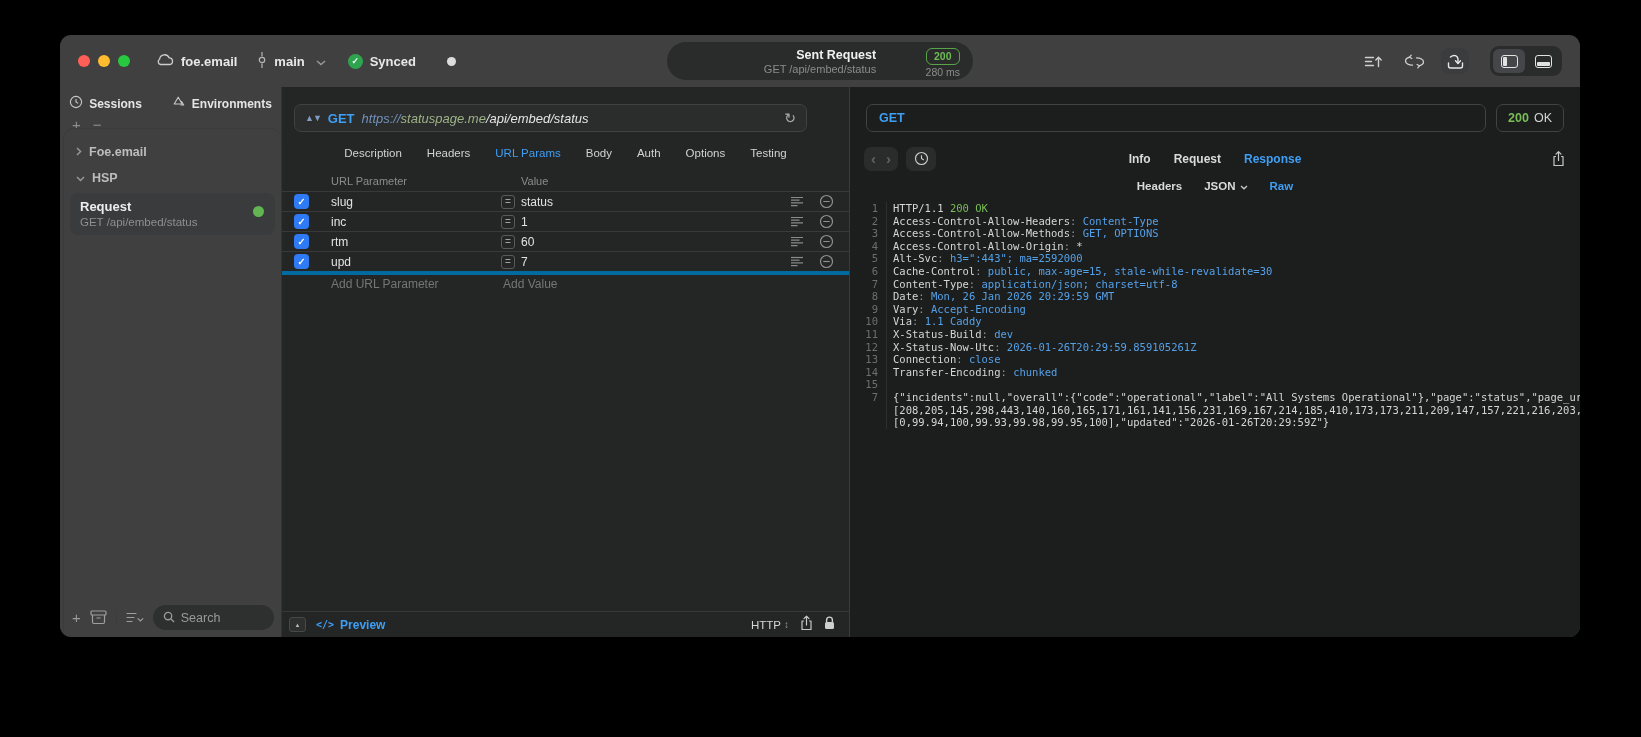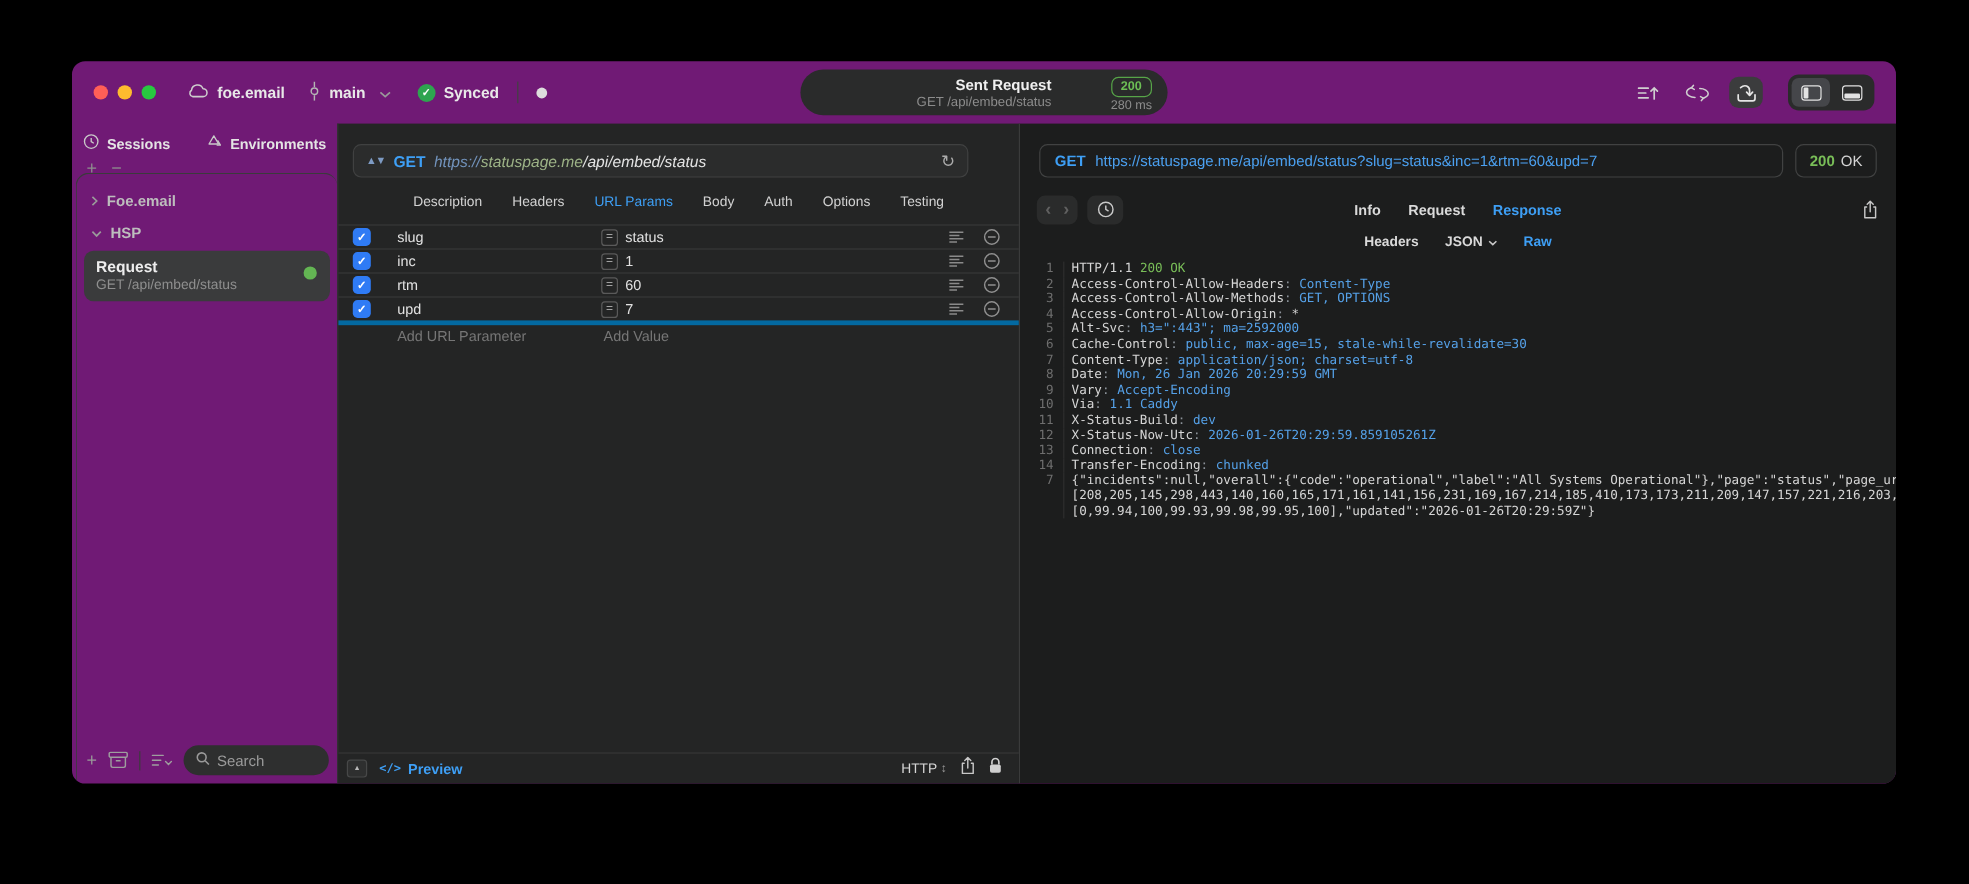--- a/index.html
+++ b/index.html
@@ -1,19 +1,19 @@
 <!DOCTYPE html>
 <html><head>
 <meta charset="utf-8">
 <style>
   * { margin:0; padding:0; box-sizing:border-box; }
   html,body { width:1641px; height:737px; background:#000; font-family:"Liberation Sans", sans-serif; overflow:hidden; }
 
   .window { position:absolute; left:60px; top:35px; width:1520px; height:602px;
-            background:#701a75; border-radius:11px; overflow:hidden;margin-top:16px; }
+            background:#404040; border-radius:11px; overflow:hidden; }
 
   
   .titlebar { height:52px; display:flex; align-items:center; padding:0 18px; position:relative; }
   .traffic { display:flex; gap:8px; margin-right:26px; }
   .tl { width:12px; height:12px; border-radius:50%; }
   .tl.red{background:#FF5F57;} .tl.yel{background:#FEBC2E;} .tl.grn{background:#28C840;}
   .tb-item { display:flex; align-items:center; gap:7px; color:#E8E8E8; font-size:13px; font-weight:700; }
   .branch { margin-left:20px; }
   .synced { margin-left:22px; }
   .sync-check { width:15px; height:15px; border-radius:50%; background:#2EA44F; color:#fff; font-size:9px;
@@ -316,20 +316,24 @@
           <span class="tab">Description</span>
           <span class="tab">Headers</span>
           <span class="tab active">URL Params</span>
           <span class="tab">Body</span>
           <span class="tab">Auth</span>
           <span class="tab">Options</span>
           <span class="tab">Testing</span>
         </div>
 
       <div class="param-table">
+        <div class="p-grid pt-head">
+          <span class="h-name">URL Parameter</span>
+          <span class="h-value">Value</span>
+        </div>
         <div id="param-rows">
             <div class="p-grid param-row">
               <span class="p-check">✓</span>
               <span class="p-name">slug</span>
               <span class="p-value">
                 <span class="eq">=</span>
                 <span class="pv">status</span>
               </span>
               <span class="p-lines">
                 <svg width="12" height="11" viewBox="0 0 12 11" stroke="#8A8A8A" stroke-width="1.2">
@@ -442,21 +446,20 @@
               <rect x="1" y="6" width="9" height="7" rx="1.5" fill="#CFCFCF"></rect>
             </svg>
         </span>
       </div>
     </section>
 
     <section class="resppanel">
       <div class="resp-top">
         <div class="resp-url">
           <span class="method">GET</span>
-          <span class="r-url">https://statuspage.me/api/embed/status?slug=status&amp;inc=1&amp;rtm=60&amp;upd=7</span>
         </div>
         <div class="status-box">
           <span class="st-code">200</span>
           <span class="st-ok">OK</span>
         </div>
       </div>
 
       <div class="resp-nav">
         <span class="hist-btns">
           <span>‹</span>
@@ -549,20 +552,24 @@
           </div>
           <div class="resp-line">
             <span class="ln">13</span>
             <span class="code"><span class="c-k">Connection</span><span class="c-p">: </span><span class="c-v">close</span></span>
           </div>
           <div class="resp-line">
             <span class="ln">14</span>
             <span class="code"><span class="c-k">Transfer-Encoding</span><span class="c-p">: </span><span class="c-v">chunked</span></span>
           </div>
           <div class="resp-line">
+            <span class="ln">15</span>
+            <span class="code"></span>
+          </div>
+          <div class="resp-line">
             <span class="ln">7</span>
             <span class="code"><span class="c-b">{"incidents":null,"overall":{"code":"operational","label":"All Systems Operational"},"page":"status","page_url":"https://status.statuspage.me","rtm":[208,205,145,298,443,140,160,165,171,161,141,156,231,169,167,214,185,410,173,173,211,209,147,157,221,216,203,257,225,165,250,173,204,223,158,208,143,209,181,137,206,170,160,204,149,154,134,234,220,133,163,144,160,218,159,138,178,135,173,141],"upd":[0,99.94,100,99.93,99.98,99.95,100],"updated":"2026-01-26T20:29:59Z"}</span></span>
           </div>
         </div>
     </section>
 
   </div>
 </div>
 
 </body></html>

